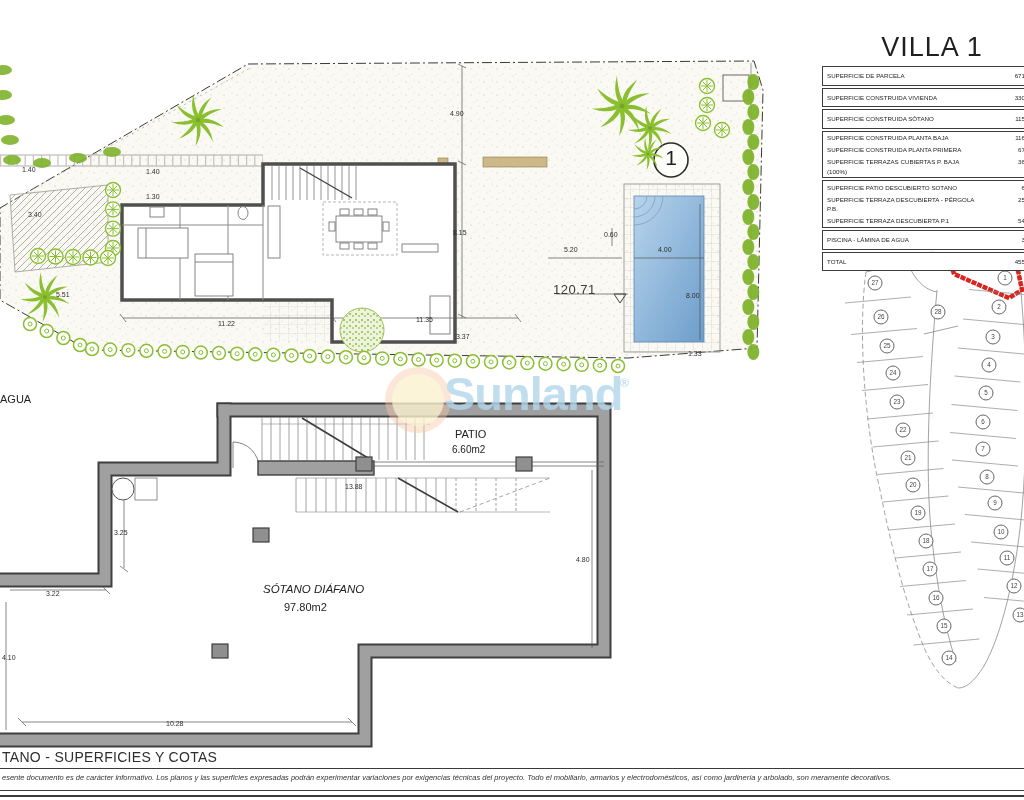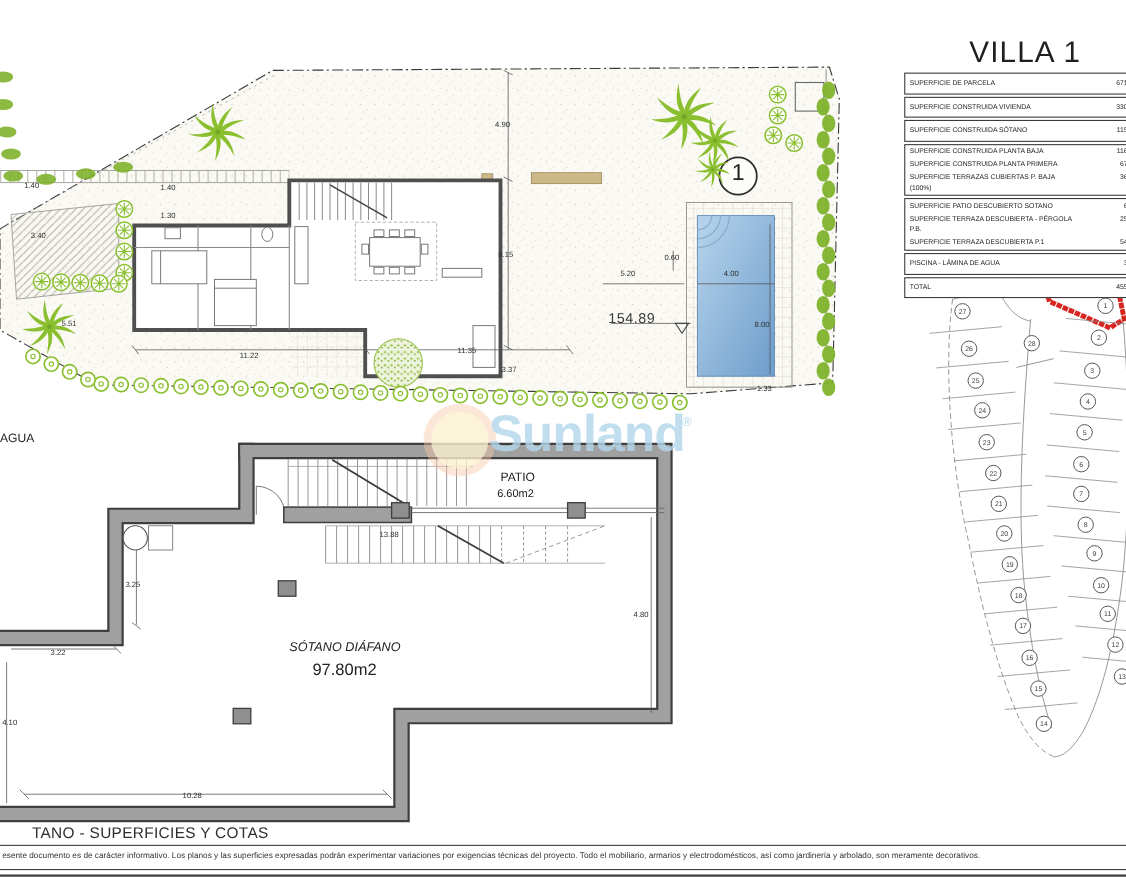--- a/index.html
+++ b/index.html
@@ -14,31 +14,31 @@
   .st-group{border:1px solid #3c3c3c;margin-bottom:2px;background:#fff;}
   .st-row{display:flex;justify-content:space-between;padding:1.2px 0 1.2px 4px;line-height:1.55;}
   .st-row.tall{padding-top:4px;padding-bottom:4px;}
   .st-val{flex:none;width:46px;text-align:right;padding-right:8px;}
   #marker-num{position:absolute;left:663px;top:146px;width:16px;text-align:center;
               font-size:21px;color:#222;}
   #parcel-frag{position:absolute;left:0px;top:393px;font-size:11px;color:#222;}
   #patio-label{position:absolute;left:455px;top:428px;font-size:11px;color:#222;text-align:center;}
   #patio-area{position:absolute;left:452px;top:444px;font-size:10px;color:#222;}
   #sotano-label{position:absolute;left:263px;top:583px;font-size:11.5px;color:#222;font-style:italic;}
-  #sotano-area{position:absolute;left:284px;top:601px;font-size:15px;color:#222;}
+  #sotano-area{position:absolute;left:284px;top:601px;font-size:11px;color:#222;}
   #watermark{position:absolute;left:388px;top:364px;width:260px;height:76px;opacity:.8;}
   #wm-sun{position:absolute;left:4px;top:10px;width:52px;height:52px;border-radius:50%;
           background:#fcf2d0;box-shadow:0 0 0 7px rgba(246,198,166,.55);}
   #wm-text{position:absolute;left:56px;top:2px;font-size:47px;font-weight:bold;
            color:#b2d7ec;letter-spacing:-1px;}
   #wm-reg{position:absolute;left:232px;top:12px;font-size:12px;color:#b2d7ec;font-weight:bold;}
-  #section-title{position:absolute;left:2px;top:749px;font-size:14px;letter-spacing:.3px;color:#2e2e2e;margin-left:27px;}
+  #section-title{position:absolute;left:2px;top:749px;font-size:14px;letter-spacing:.3px;color:#2e2e2e;}
   .rule{position:absolute;left:0;width:1024px;background:#3a3a3a;}
   #disclaimer{position:absolute;left:2px;top:773px;width:1020px;font-size:7.5px;color:#333;
-              white-space:nowrap;overflow:hidden;}
+              white-space:nowrap;overflow:hidden;font-style:italic;}
 </style>
 </head>
 <body>
 
 <div id="page">
 
 <svg id="draw" width="1024" height="800" viewBox="0 0 1024 800">
   <defs>
     <pattern id="stip" width="13" height="13" patternUnits="userSpaceOnUse">
       <rect width="13" height="13" fill="#faf9f3"></rect>
@@ -586,21 +586,21 @@
       <div class="dim" style="left: 56px; top: 291px;">5.51</div>
       <div class="dim" style="left: 453px; top: 229px;">8.15</div>
       <div class="dim" style="left: 218px; top: 320px;">11.22</div>
       <div class="dim" style="left: 416px; top: 316px;">11.35</div>
       <div class="dim" style="left: 456px; top: 333px;">3.37</div>
       <div class="dim" style="left: 564px; top: 246px;">5.20</div>
       <div class="dim" style="left: 604px; top: 231px;">0.60</div>
       <div class="dim" style="left: 658px; top: 246px;">4.00</div>
       <div class="dim" style="left: 686px; top: 292px;">8.00</div>
       <div class="dim" style="left: 688px; top: 350px;">1.33</div>
-      <div class="dim lg" style="left: 553px; top: 282px;">154.89</div>
+      <div class="dim lg" style="left: 553px; top: 282px;">120.71</div>
       <div class="dim" style="left: 345px; top: 483px;">13.88</div>
       <div class="dim" style="left: 114px; top: 529px;">3.25</div>
       <div class="dim" style="left: 46px; top: 590px;">3.22</div>
       <div class="dim" style="left: 2px; top: 654px;">4.10</div>
       <div class="dim" style="left: 166px; top: 720px;">10.28</div>
       <div class="dim" style="left: 576px; top: 556px;">4.80</div>
     </div>
 
 <div id="section-title">TANO - SUPERFICIES Y COTAS</div>
 <div class="rule" style="top:768px;height:1px;"></div>

